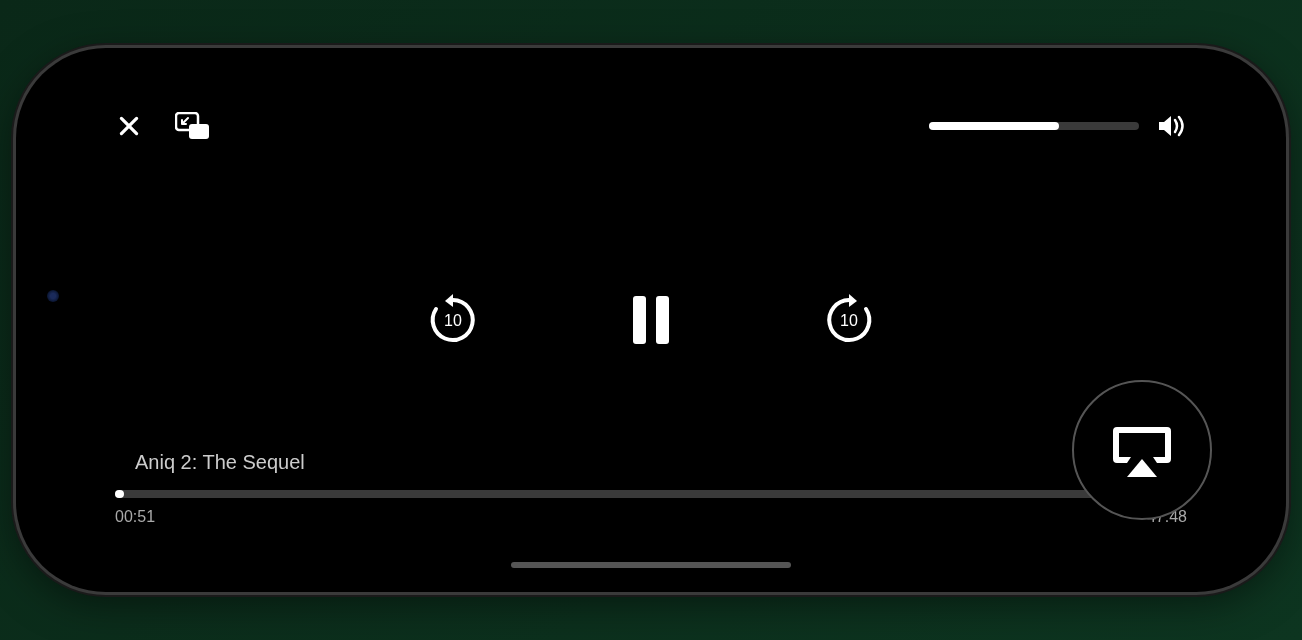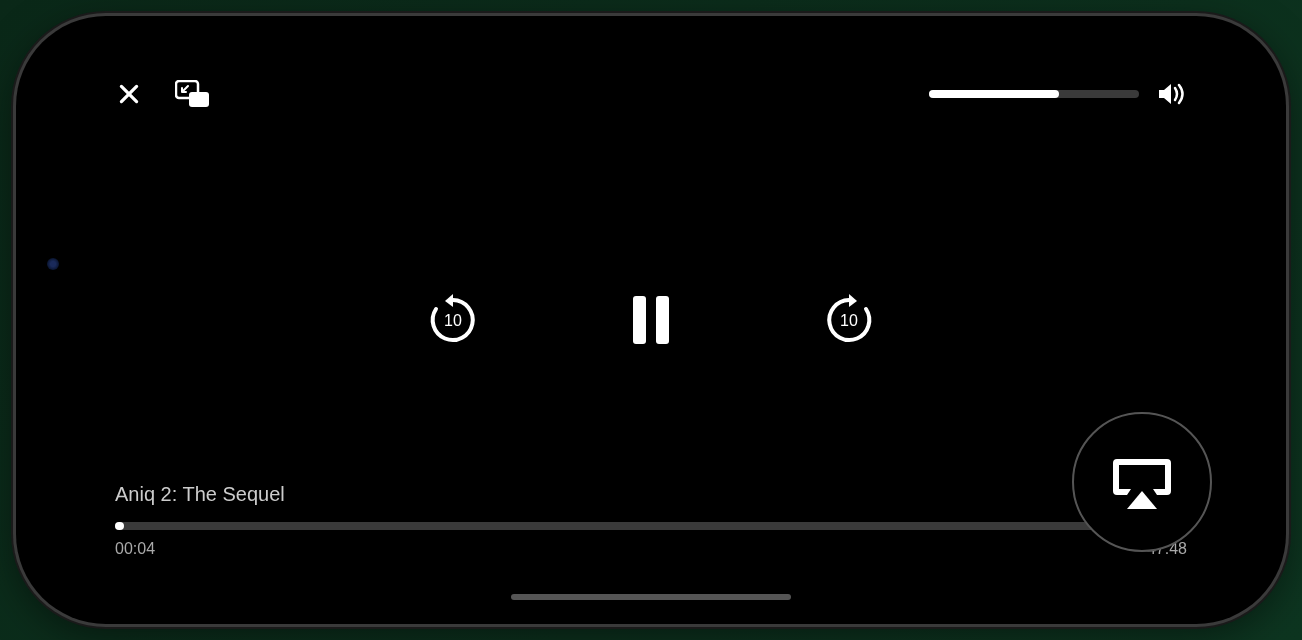--- a/index.html
+++ b/index.html
@@ -14,21 +14,21 @@
       background: linear-gradient(135deg, #0a2818 0%, #0d3520 100%);
       display: flex;
       align-items: center;
       justify-content: center;
       font-family: -apple-system, BlinkMacSystemFont, "SF Pro Display", "Helvetica Neue", sans-serif;
       overflow: hidden;
     }
 
     .phone-frame {
       width: 1270px;
-      height: 608px;
+      height: 544px;
       background: #000;
       border-radius: 90px;
       position: relative;
       box-shadow: 0 0 0 3px #3a3a3a, 0 0 0 5px #1a1a1a, 0 10px 40px rgba(0,0,0,0.5);
       overflow: hidden;
     }
 
     .phone-screen {
       position: absolute;
       inset: 14px;
@@ -180,20 +180,21 @@
 
     .title-section {
       margin-bottom: 16px;
     }
 
     .episode-name {
       color: #ccc;
       font-size: 20px;
       font-weight: 400;
       margin-bottom: 4px;
+      margin-left: 20px;
     }
 
     .show-title {
       color: #fff;
       font-size: 32px;
       font-weight: 700;
       letter-spacing: -0.5px;
     }
 
     .progress-bar {
@@ -341,21 +342,21 @@
     </div>
 
     <div class="bottom-section">
       <div class="title-section">
         <div class="episode-name">Aniq 2: The Sequel</div>
       </div>
       <div class="progress-bar">
         <div class="progress-fill" style="width:0.8%"></div>
       </div>
       <div class="time-labels">
-        <span>00:04</span>
+        <span>00:51</span>
         <span>-47:48</span>
       </div>
     </div>
 
     <div class="bottom-right-controls">
       <div class="more-btn">
         <svg viewBox="0 0 24 24" width="16" height="16" fill="currentColor">
           <circle cx="5" cy="12" r="2.5"></circle>
           <circle cx="12" cy="12" r="2.5"></circle>
           <circle cx="19" cy="12" r="2.5"></circle>

